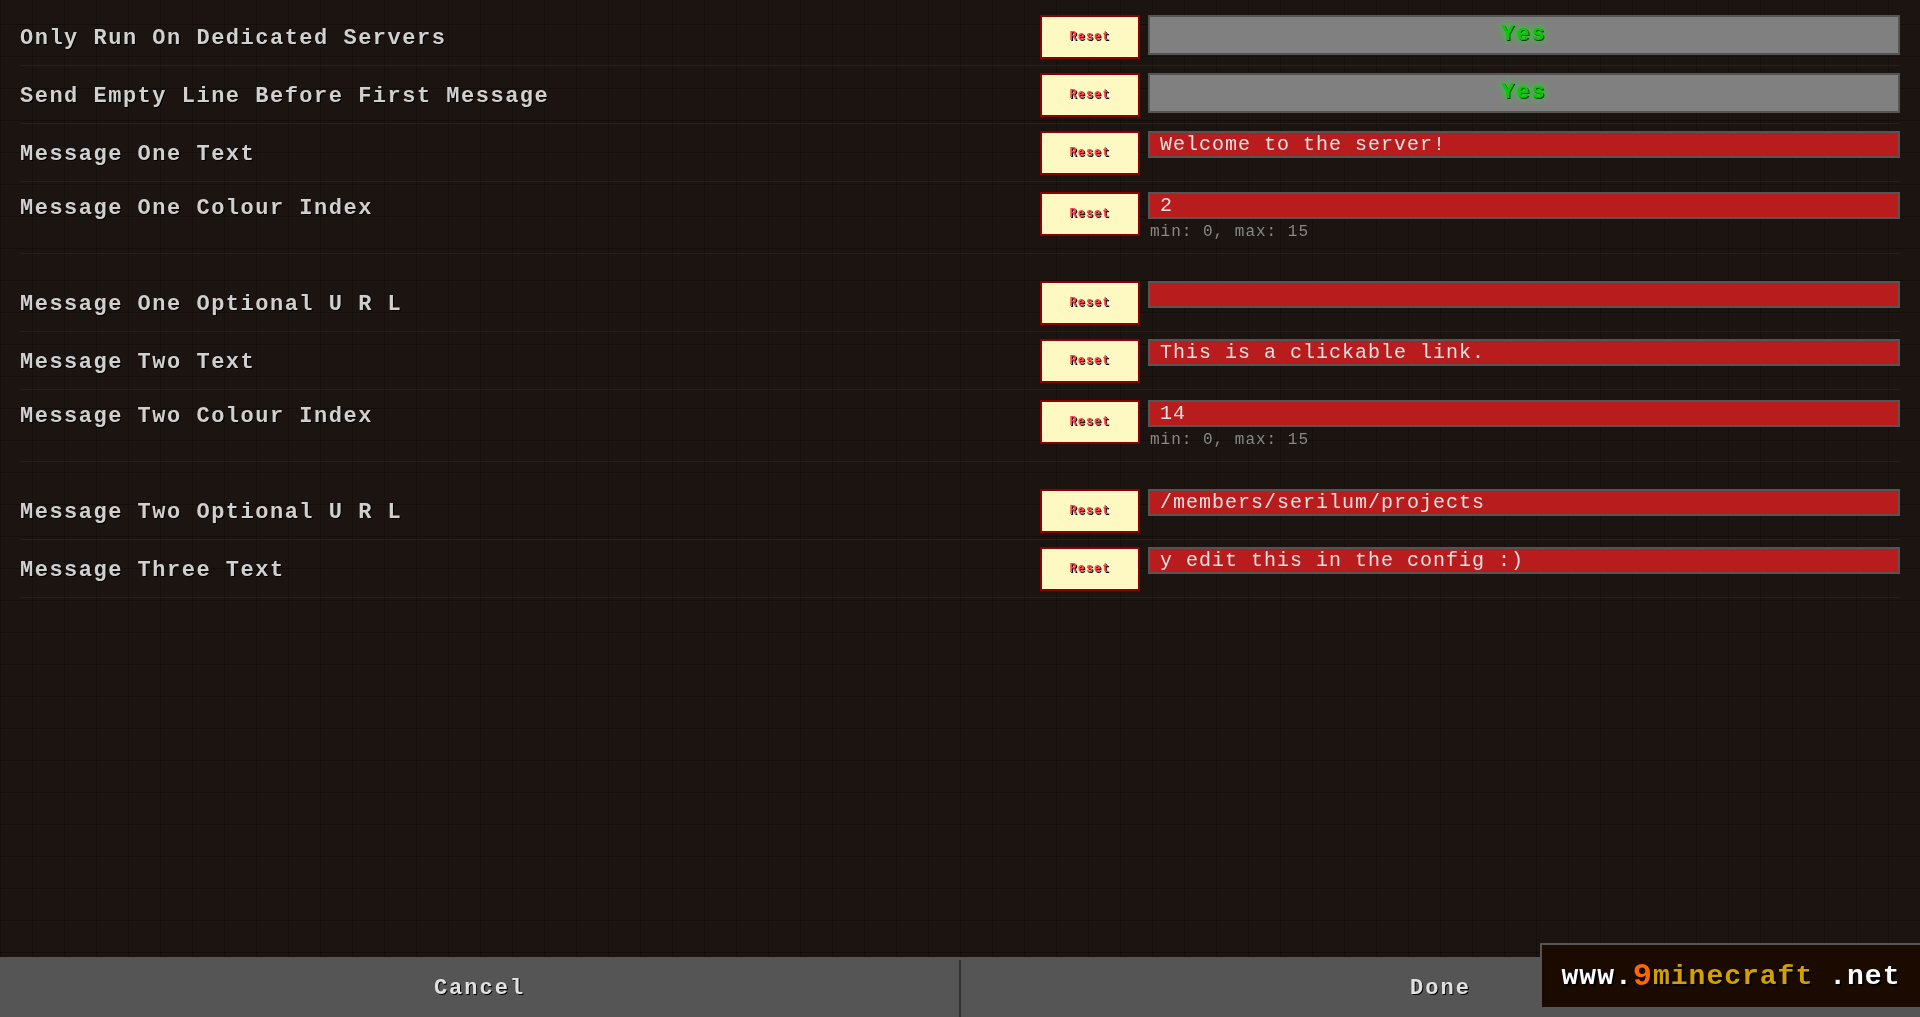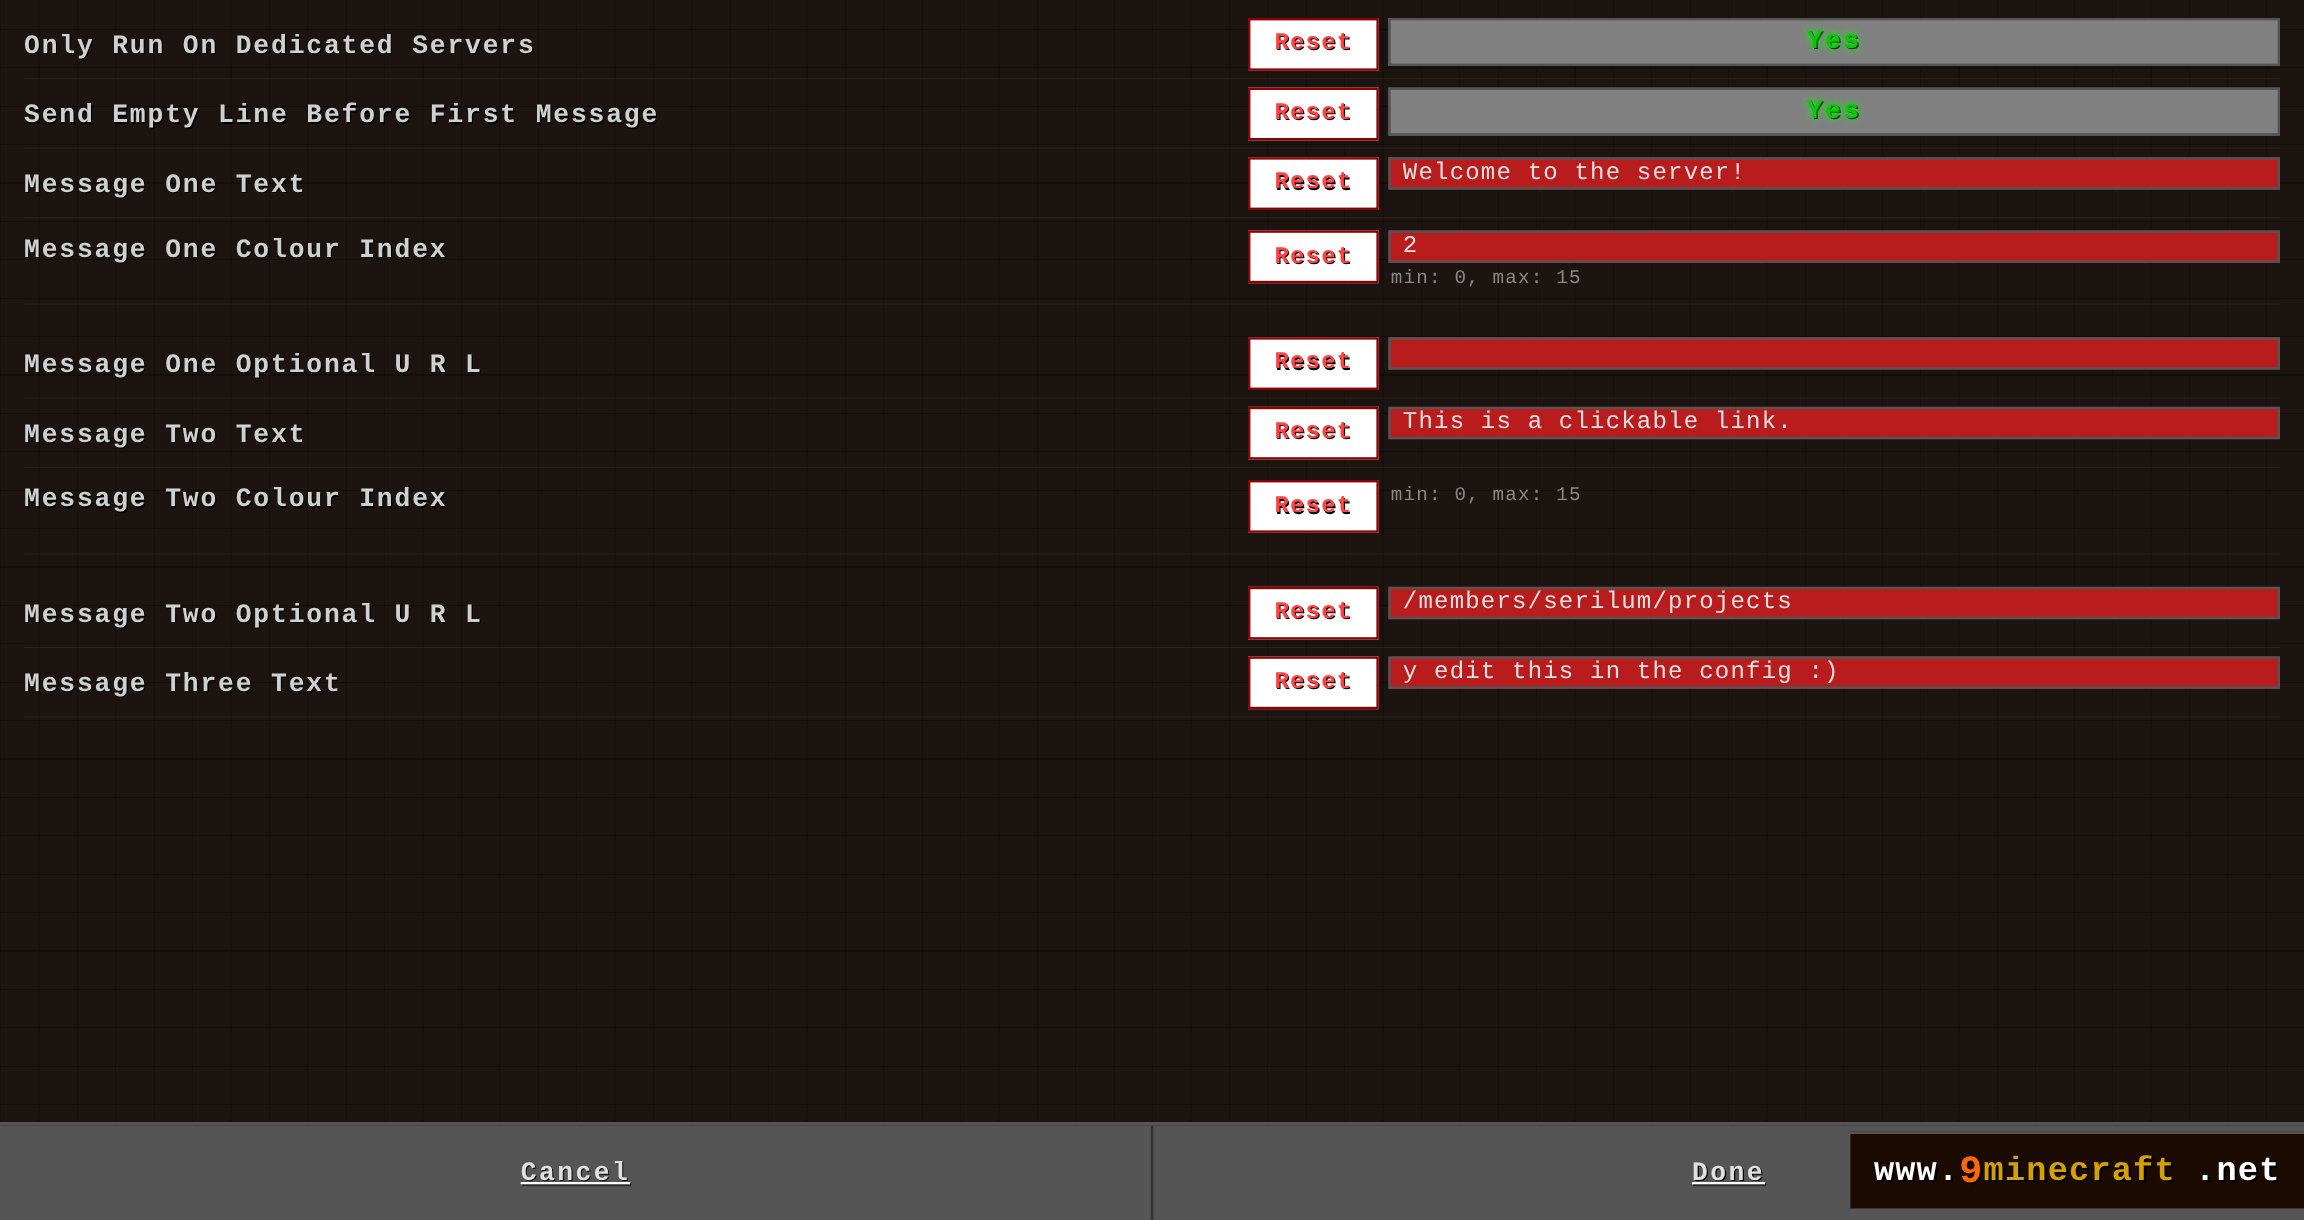--- a/index.html
+++ b/index.html
@@ -108,24 +108,24 @@
     }
 
     .config-controls {
       display: flex;
       align-items: flex-start;
       gap: 8px;
       flex: 1;
     }
 
     .reset-btn {
-      background: #ffffff;
+      background: #fef9c3;
       border: 2px solid #8b0000;
       color: #ff4444;
-      font-size: 20px;
+      font-size: 12px;
       font-family: 'Courier New', monospace;
       font-weight: bold;
       padding: 6px 20px;
       cursor: pointer;
       letter-spacing: 1px;
       text-shadow: 1px 1px 0 #000;
       min-width: 100px;
       height: 44px;
       display: flex;
       align-items: center;
@@ -182,25 +182,24 @@
     }
 
     
     .spacer-row {
       height: 20px;
     }
 
     
     .bottom-bar {
       display: flex;
-      height: 82px;
+      height: 60px;
       border-top: 3px solid #555;
       position: relative;
       z-index: 2;
-      text-decoration: underline;
     }
 
     .bottom-btn {
       flex: 1;
       background: #555;
       border: none;
       border-right: 2px solid #333;
       color: #e0e0e0;
       font-size: 22px;
       font-family: 'Courier New', monospace;
@@ -309,20 +308,21 @@
           <div class="text-field-wrapper">
             <input type="text" class="text-field" value="This is a clickable link." style="">
           </div>
         </div>
       </div>
       <div class="config-row has-hint">
         <div class="config-label">Message Two Colour Index</div>
         <div class="config-controls">
           <button class="reset-btn">Reset</button>
           <div class="text-field-wrapper">
+            <input type="text" class="text-field" value="14" style="">
             <div class="hint-text">min: 0, max: 15</div>
           </div>
         </div>
       </div>
       <div class="spacer-row"></div>
       <div class="config-row">
         <div class="config-label">Message Two Optional U R L</div>
         <div class="config-controls">
           <button class="reset-btn">Reset</button>
           <div class="text-field-wrapper">

